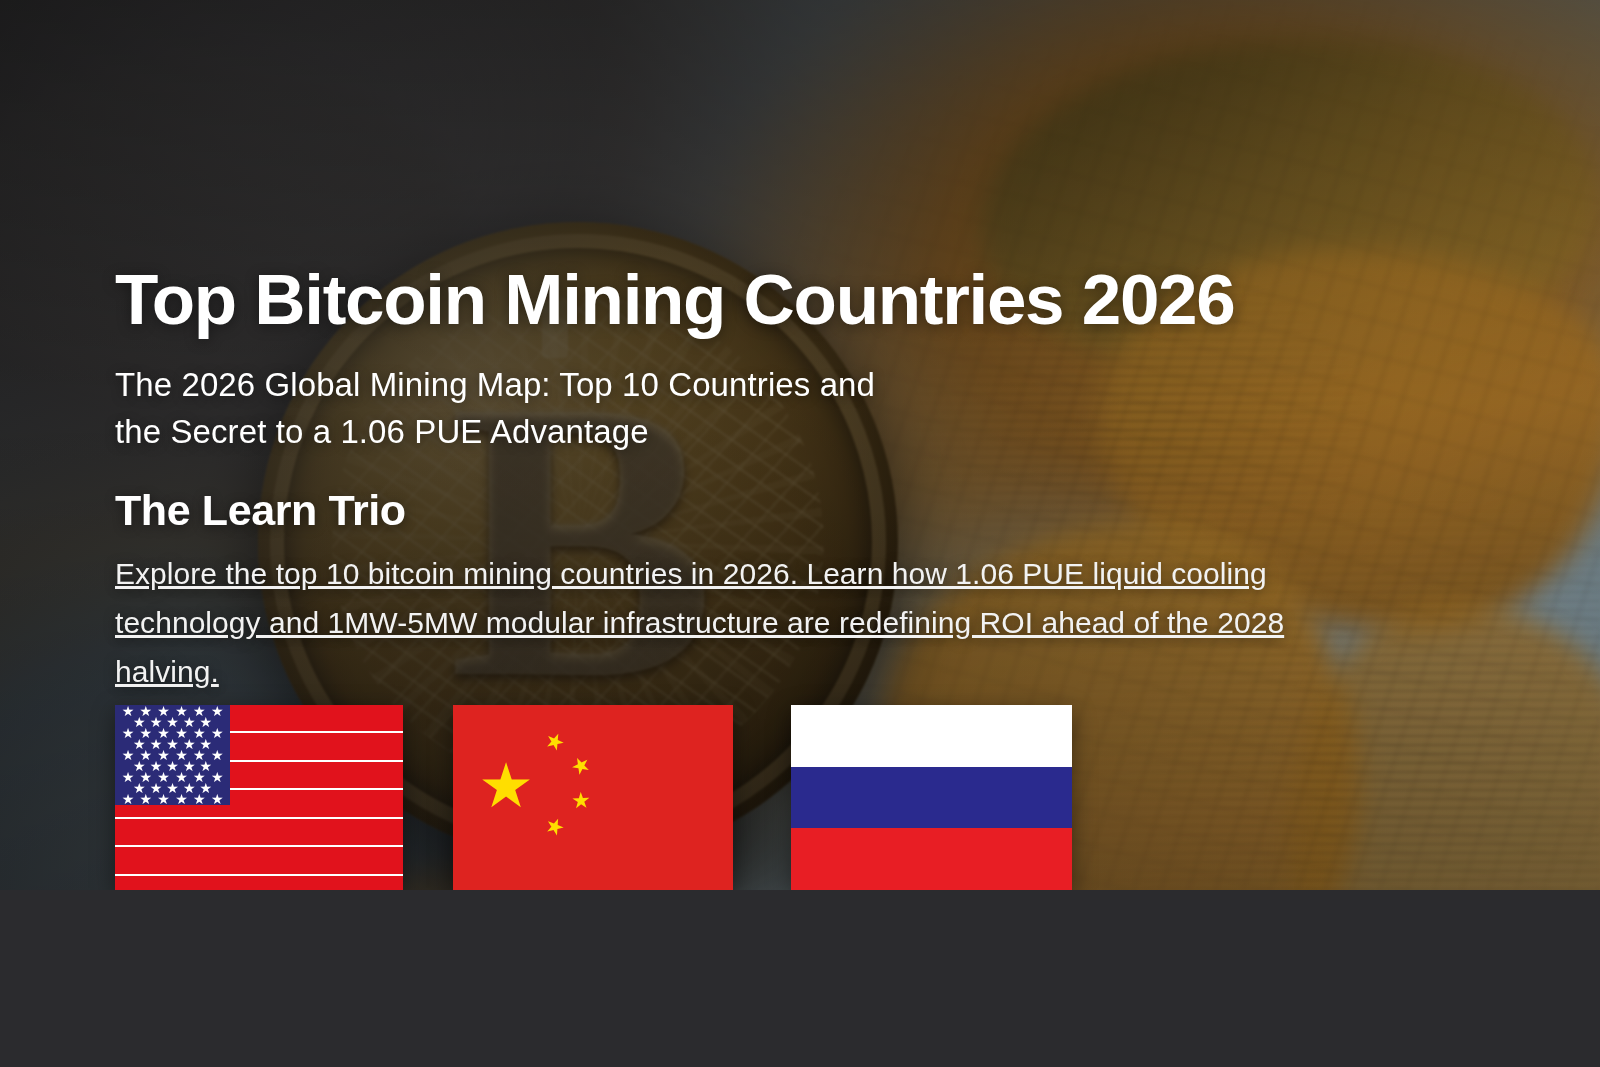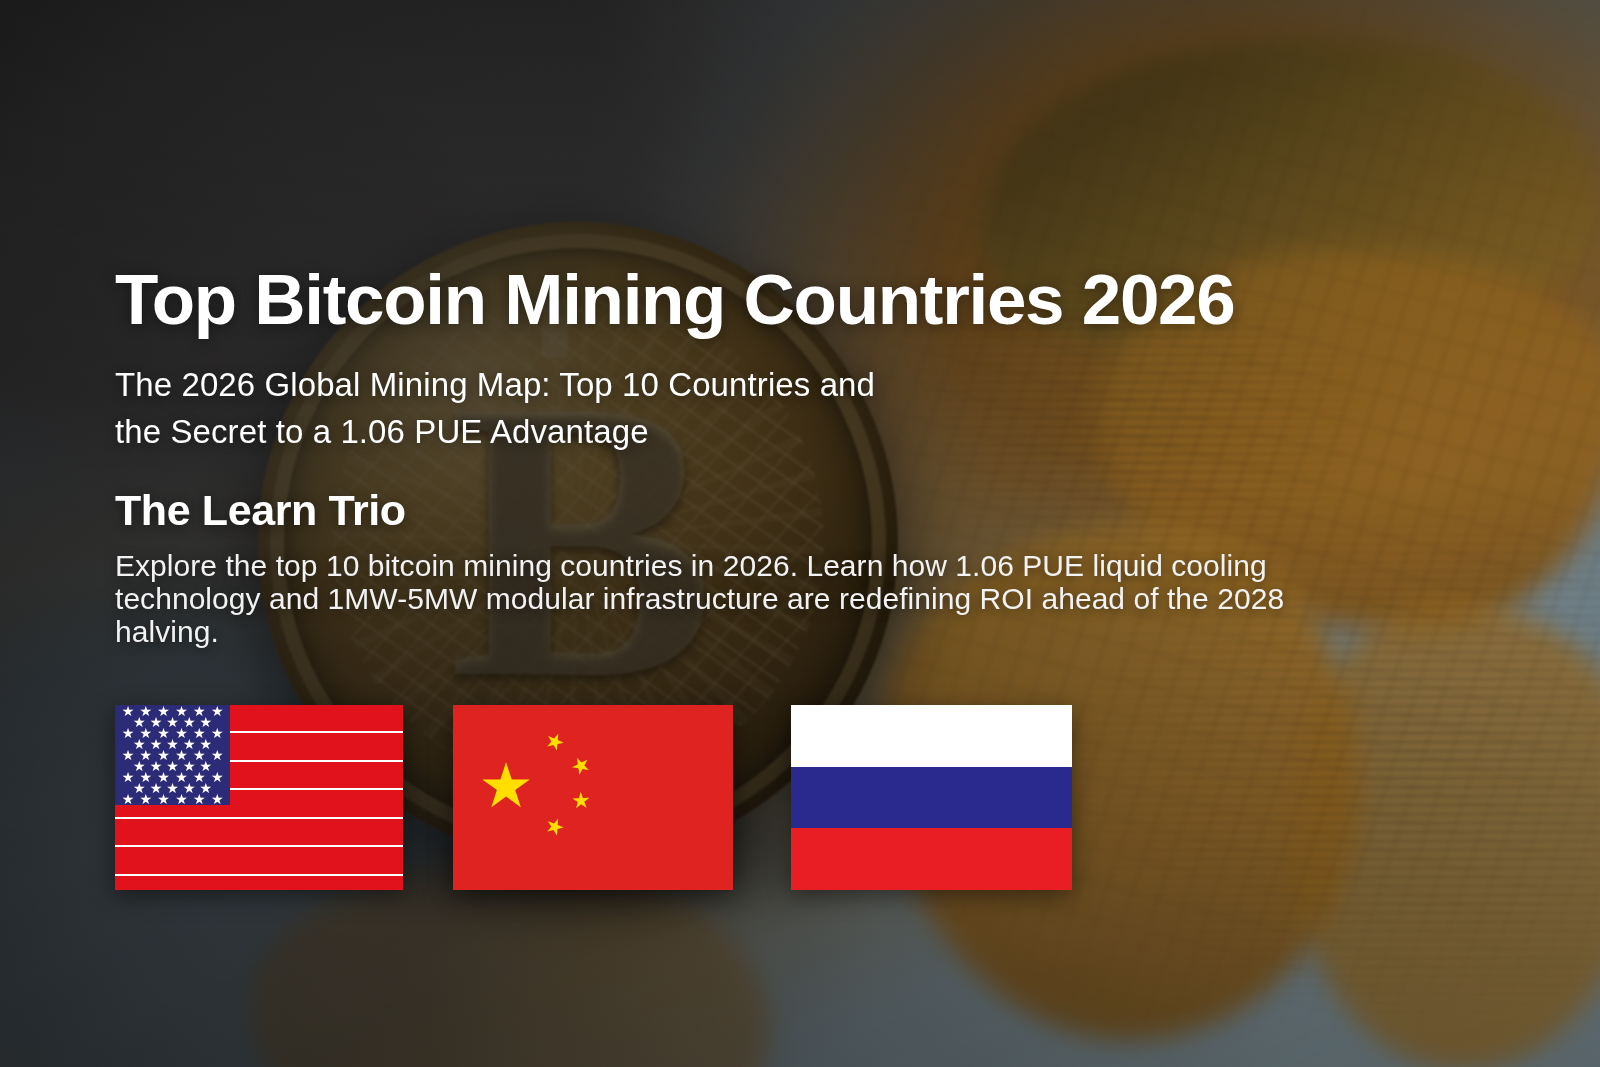--- a/index.html
+++ b/index.html
@@ -5,21 +5,21 @@
 <style>
   * { margin:0; padding:0; box-sizing:border-box; }
   html,body{
     width:1600px; height:1067px; overflow:hidden;
     background:#2b2b2e;
     font-family:"Liberation Sans", sans-serif;
   }
 
   .hero{
     position:relative;
-    width:1600px; height:1067px;
+    width:1600px; height:890px;
     overflow:hidden;
   }
 
   
   .bg-layer{ position:absolute; inset:0; overflow:hidden; }
 
   
   .bg-base{
     position:absolute; inset:-60px;
     background:
@@ -161,22 +161,23 @@
   }
   .section-heading{
     position:absolute; left:0; top:484px;
     font-size:43px; font-weight:bold; color:#ffffff;
     letter-spacing:-.4px; line-height:52px;
     text-shadow:0 2px 12px rgba(0,0,0,.46);
   }
   .body-copy{
     position:absolute; left:0; top:549px; width:1190px;
     font-size:30px; font-weight:normal; color:#f2f2f2;
-    line-height:33px; letter-spacing:.05px;
+    line-height:49px; letter-spacing:.05px;
     text-shadow:0 2px 12px rgba(0,0,0,.5);
+    text-decoration:underline;
   }
 
   
   .flag-row{ position:absolute; left:0; top:705px; }
   .flag{
     position:absolute; top:0; overflow:hidden;
     box-shadow:0 6px 22px rgba(0,0,0,.45);
   }
   .flag-us{ left:0;   width:288px; height:185px; }
   .flag-cn{ left:338px; width:280px; height:185px; }

